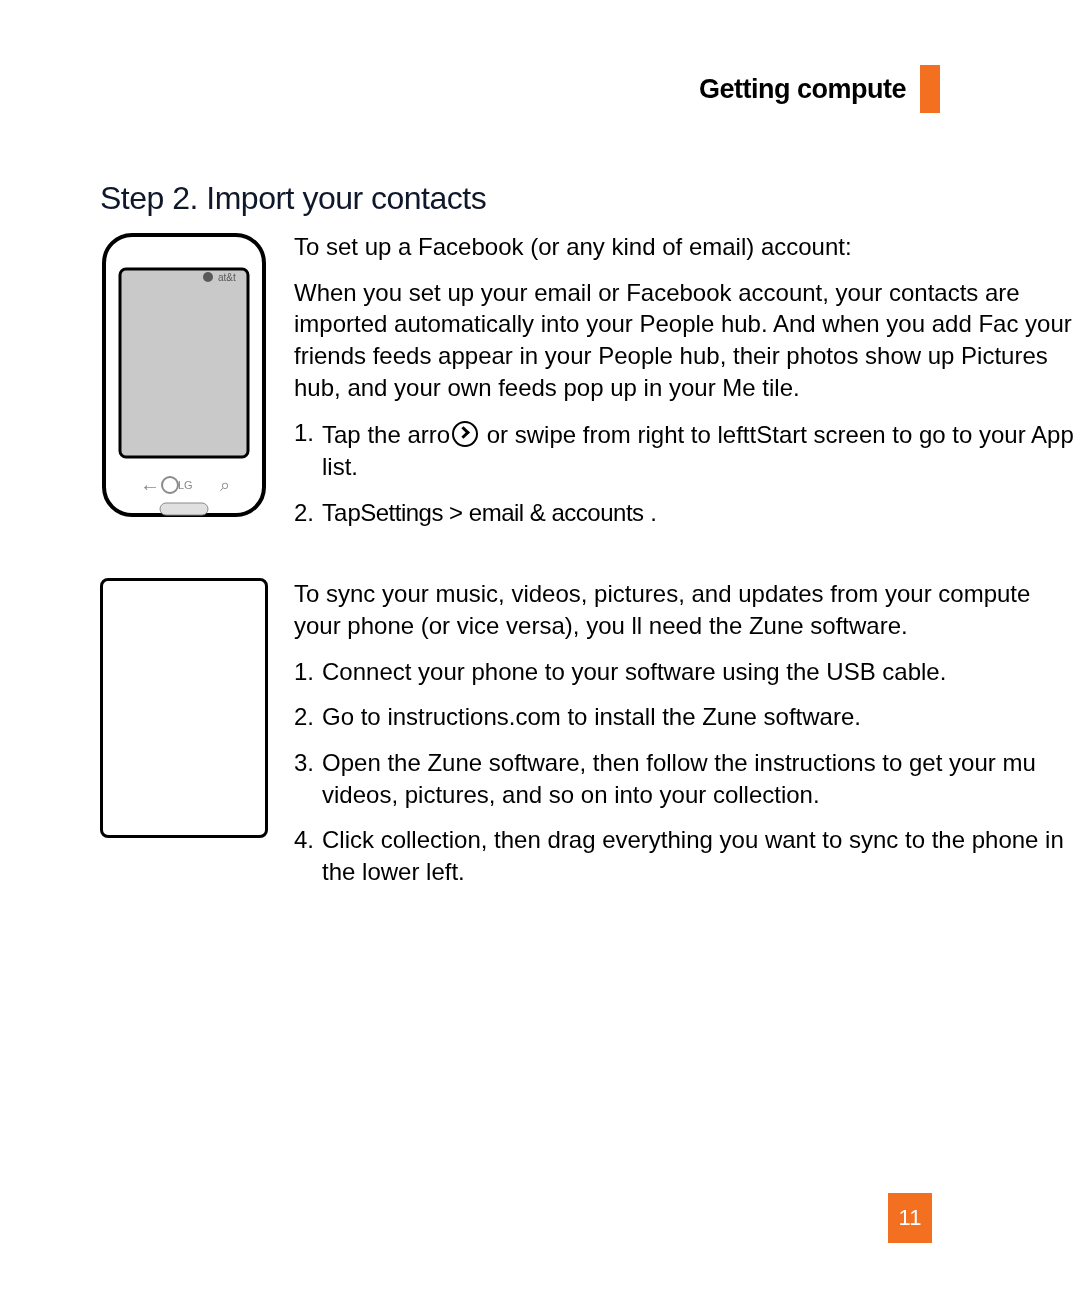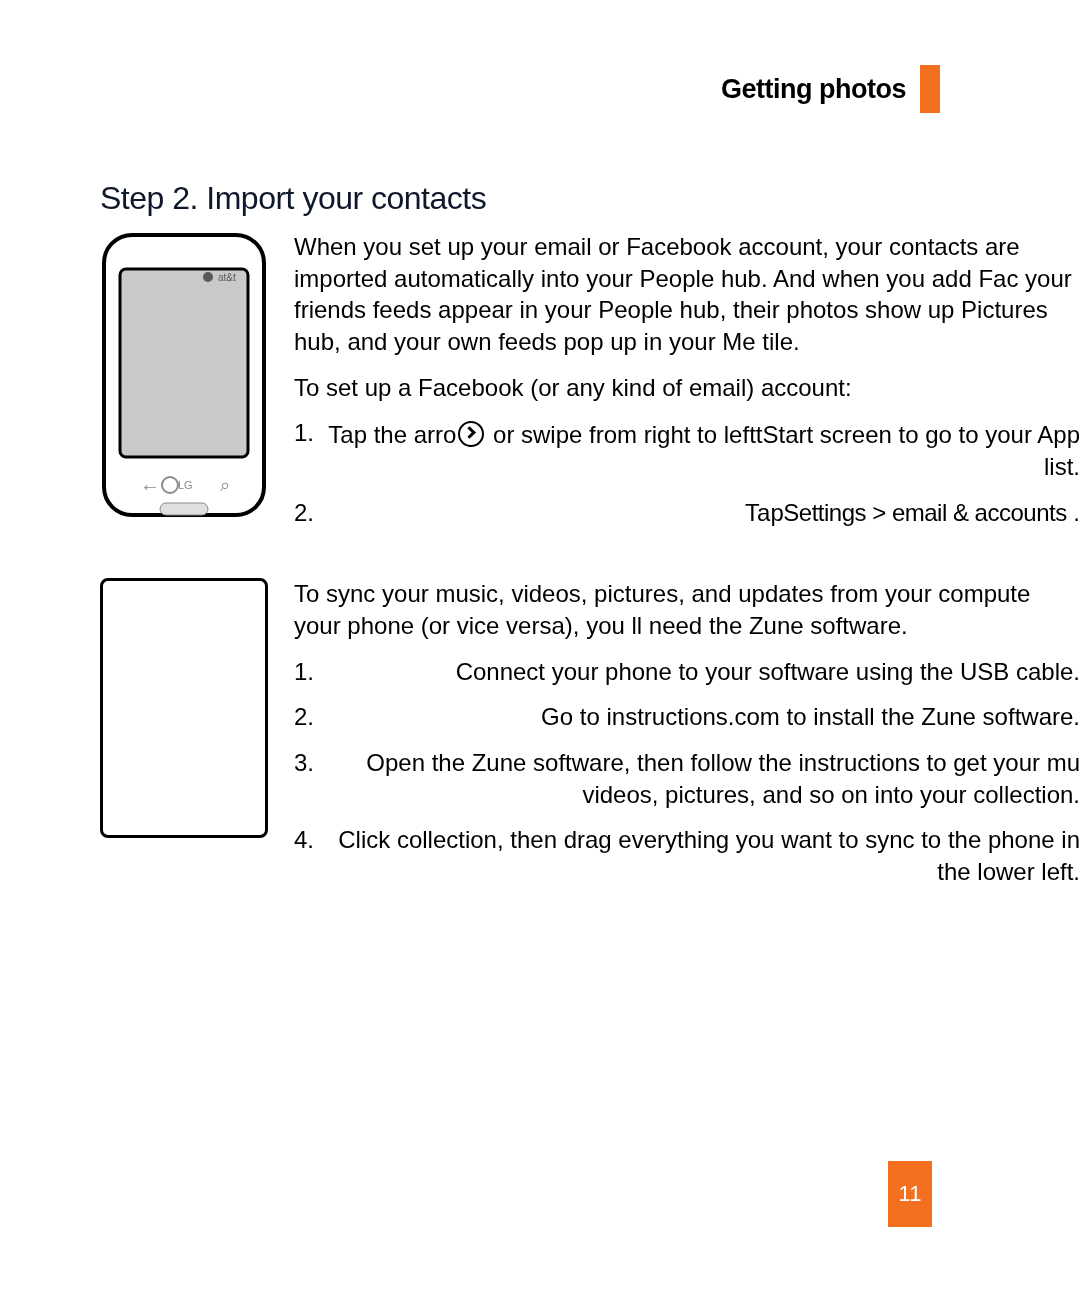--- a/index.html
+++ b/index.html
@@ -70,34 +70,34 @@
   }
   .body{
     flex:1 1 auto;
     font-size:24px;
     line-height:1.32;
   }
   .body p{margin:0 0 14px 0;}
   .inline-tight{font-family:"Arial Narrow",Arial,sans-serif;letter-spacing:-0.5px;}
   .item{display:flex;gap:8px;margin:0 0 14px 0;}
   .item .num{flex:0 0 auto;}
-  .item .txt{flex:1 1 auto;text-align:right;}
+  .item .txt{flex:1 1 auto;}
 
   
   .phone-svg{width:168px;}
   .zune-box{
     width:168px;height:260px;border:3px solid #000;border-radius:8px;box-sizing:border-box;
   }
 
   .page-num{
     position:absolute;
-    bottom:68px;
+    bottom:52px;
     right:148px;
     width:44px;
-    height:66px;
+    height:50px;
     background:#f37021;
     color:#fff;
     font-family:"Arial Narrow",Arial,sans-serif;
     font-size:22px;
     display:flex;
     align-items:center;
     justify-content:center;
   }
 
   .arrow-circle{
@@ -119,21 +119,21 @@
     transform:rotate(-45deg);
   }
 
 </style>
 </head>
 <body>
 
 <div class="page">
 
   <div class="hdr">
-    <span class="hdr-title">Getting photos</span>
+    <span class="hdr-title">Getting compute</span>
     <span class="hdr-block"></span>
   </div>
 
   <div class="content">
 
     <h2 class="step-heading">Step 2. Import your contacts</h2>
     <div class="section">
       <div class="phone-ill">
         <svg class="phone-svg" viewBox="0 0 168 300">
           <rect x="4" y="4" width="160" height="280" rx="28" ry="28" fill="#fff" stroke="#000" stroke-width="4"></rect>
@@ -144,22 +144,22 @@
 
           <text x="40" y="260" font-size="20" fill="#8a8a8a">←</text>
           <circle cx="70" cy="254" r="8" fill="none" stroke="#8a8a8a" stroke-width="2"></circle>
           <text x="78" y="258" font-size="11" fill="#8a8a8a">LG</text>
           <text x="120" y="260" font-size="18" fill="#8a8a8a" font-family="Arial">⌕</text>
 
           <rect x="60" y="272" width="48" height="12" rx="6" fill="#e0e0e0" stroke="#8a8a8a" stroke-width="1"></rect>
         </svg>
       </div>
       <div class="body">
+        <p>To set up a Facebook (or any kind of email) account:</p>
         <p>When you set up your email or Facebook account, your contacts are imported automatically into your People hub. And when you add Fac your friends  feeds appear in your People hub, their photos show up Pictures hub, and your own feeds pop up in your Me tile.</p>
-        <p>To set up a Facebook (or any kind of email) account:</p>
 
         <div class="item">
           <span class="num">1.</span>
           <span class="txt">
             <span>Tap the arro</span><span class="arrow-circle"></span><span> or swipe from right to </span><span>leftt</span><span>Start screen to go to your App list.</span>
           </span>
         </div>
 
         <div class="item">
           <span class="num">2.</span>

